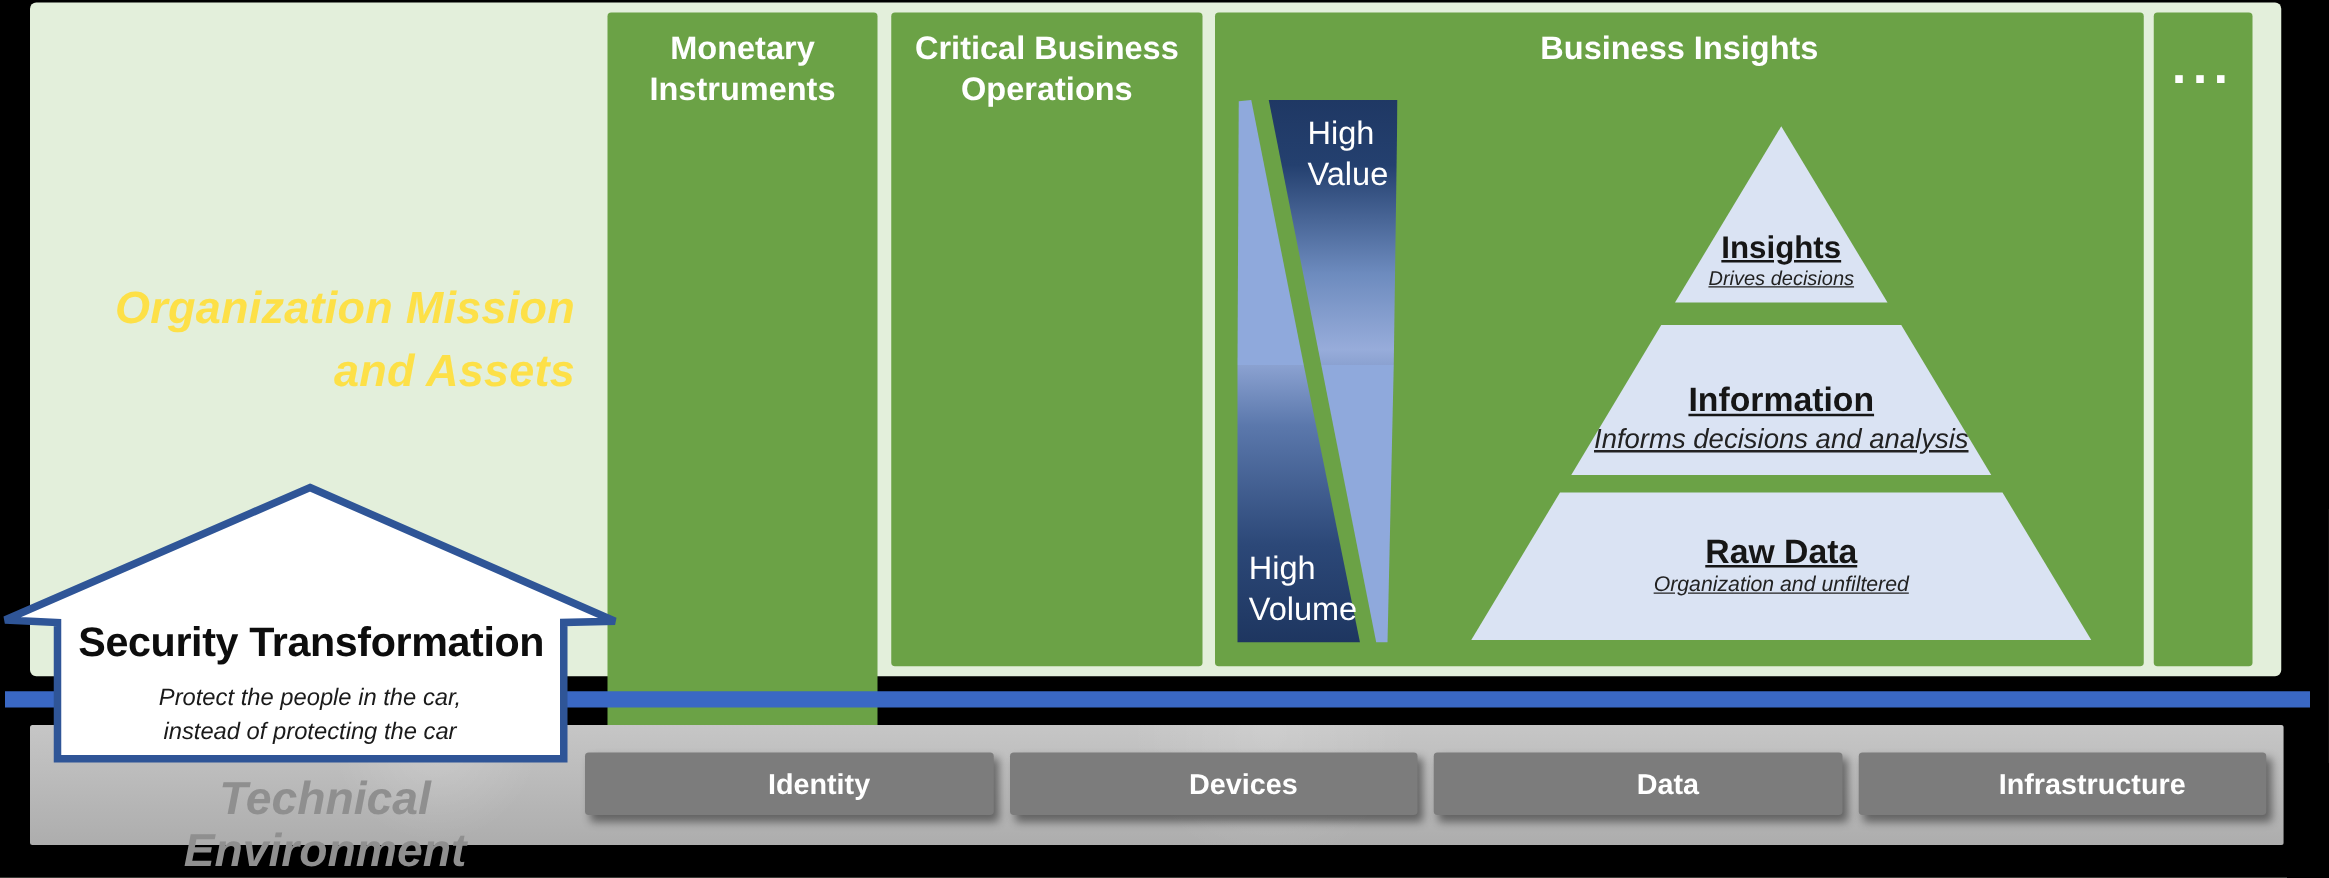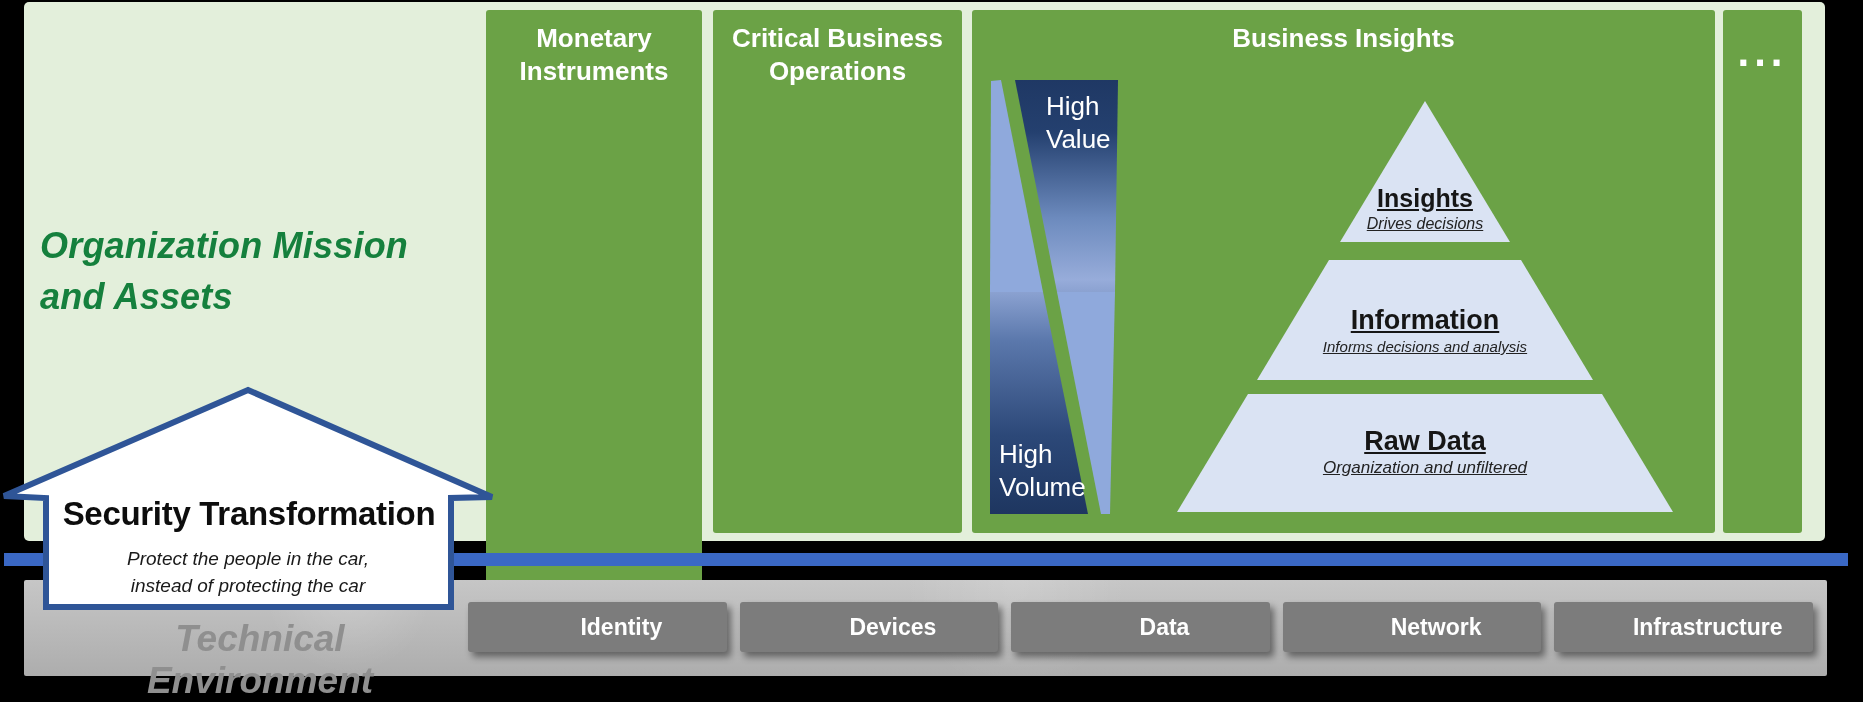--- a/index.html
+++ b/index.html
@@ -10,22 +10,22 @@
   }
   .abs{position:absolute;}
 
   
   .mission-panel{
     left:24px;top:2px;width:1801px;height:539px;
     background:#E3EFDB;border-radius:5px;
   }
   .mission-title{
     left:40px;top:220px;width:420px;
-    color:#15803d;font-size:36px;font-weight:bold;font-style:italic;
-    text-align:left;line-height:1.42;letter-spacing:.2px;
+    color:#fde047;font-size:36px;font-weight:bold;font-style:italic;
+    text-align:right;line-height:1.42;letter-spacing:.2px;
   }
 
   
   .asset-box{
     background:#6BA246;border-radius:3px;
     color:#fff;font-weight:bold;text-align:center;
   }
   .box-monetary{left:486px;top:10px;width:216px;height:616px;}
   .box-critical{left:713px;top:10px;width:249px;height:523px;}
   .box-insights{left:972px;top:10px;width:743px;height:523px;}
@@ -46,21 +46,21 @@
   .vv-bottom{left:999px;top:438px;width:100px;}
 
   
   .pyramid{left:1170px;top:95px;width:510px;height:422px;}
   .tier-text{width:340px;text-align:center;color:#161616;text-decoration:underline;}
   .tier-title{font-weight:bold;}
   .tier-sub{font-style:italic;color:#222;}
   .t1-title{left:1255px;top:184px;font-size:25px;}
   .t1-sub{left:1255px;top:215px;font-size:16px;}
   .t2-title{left:1255px;top:305px;font-size:27px;}
-  .t2-sub{left:1255px;top:338px;font-size:15px;}
+  .t2-sub{left:1255px;top:338px;font-size:22px;}
   .t3-title{left:1255px;top:426px;font-size:27px;}
   .t3-sub{left:1255px;top:458px;font-size:17px;}
 
   
   .blue-line{
     left:4px;top:553px;width:1844px;height:13px;background:#3A68C4;
   }
 
   
   .tech-bar{
@@ -149,21 +149,20 @@
 <div class="abs tier-text tier-sub t3-sub">Organization and unfiltered</div>
 
 <div class="abs blue-line"></div>
 
 <div class="abs tech-bar"></div>
 <div class="abs tech-title">Technical Environment</div>
 <div class="abs chip-row">
   <div class="chip">Identity</div>
   <div class="chip">Devices</div>
   <div class="chip">Data</div>
-  <div class="chip">Network</div>
   <div class="chip">Infrastructure</div>
 </div>
 
 <svg class="abs house-svg" viewBox="0 0 500 230" xmlns="http://www.w3.org/2000/svg">
   <polygon points="248,5 492,112 451,113 451,222 46,222 46,113 4,111" fill="#FFFFFF" stroke="#2F5597" stroke-width="6" stroke-linejoin="miter"></polygon>
 </svg>
 <div class="abs st-title">Security Transformation</div>
 <div class="abs st-sub">Protect the people in the car, instead of protecting the car</div>
 
 </body></html>

